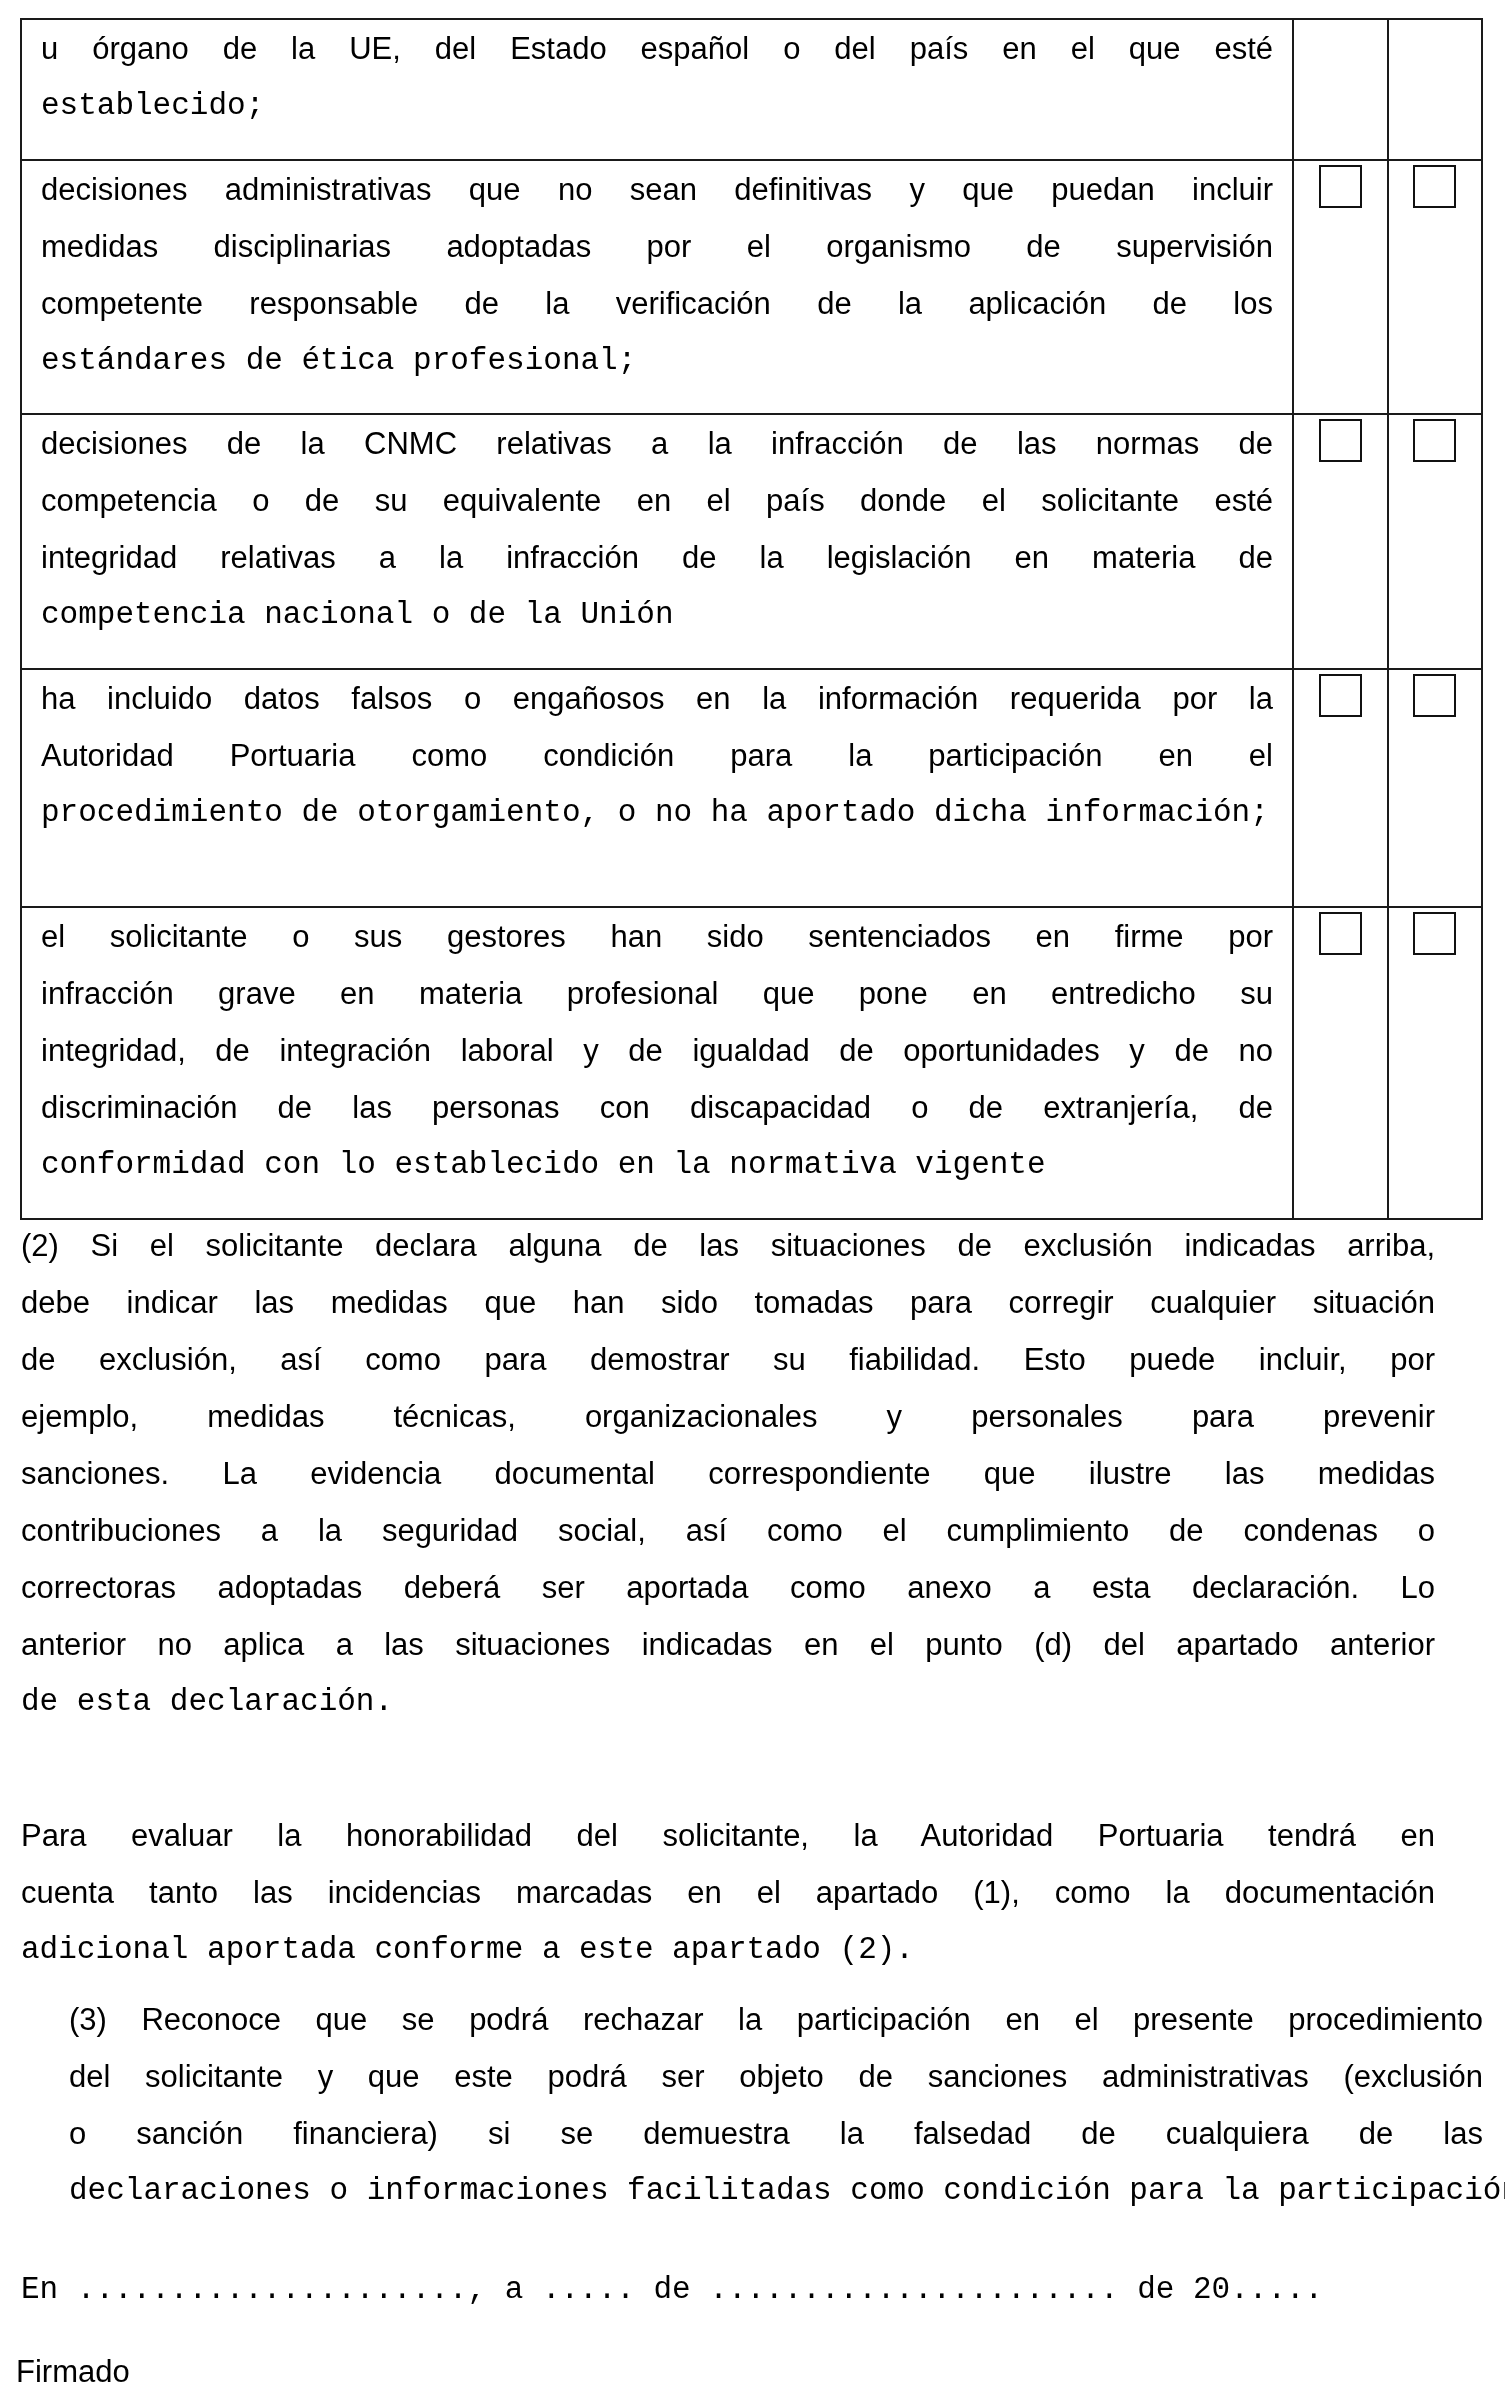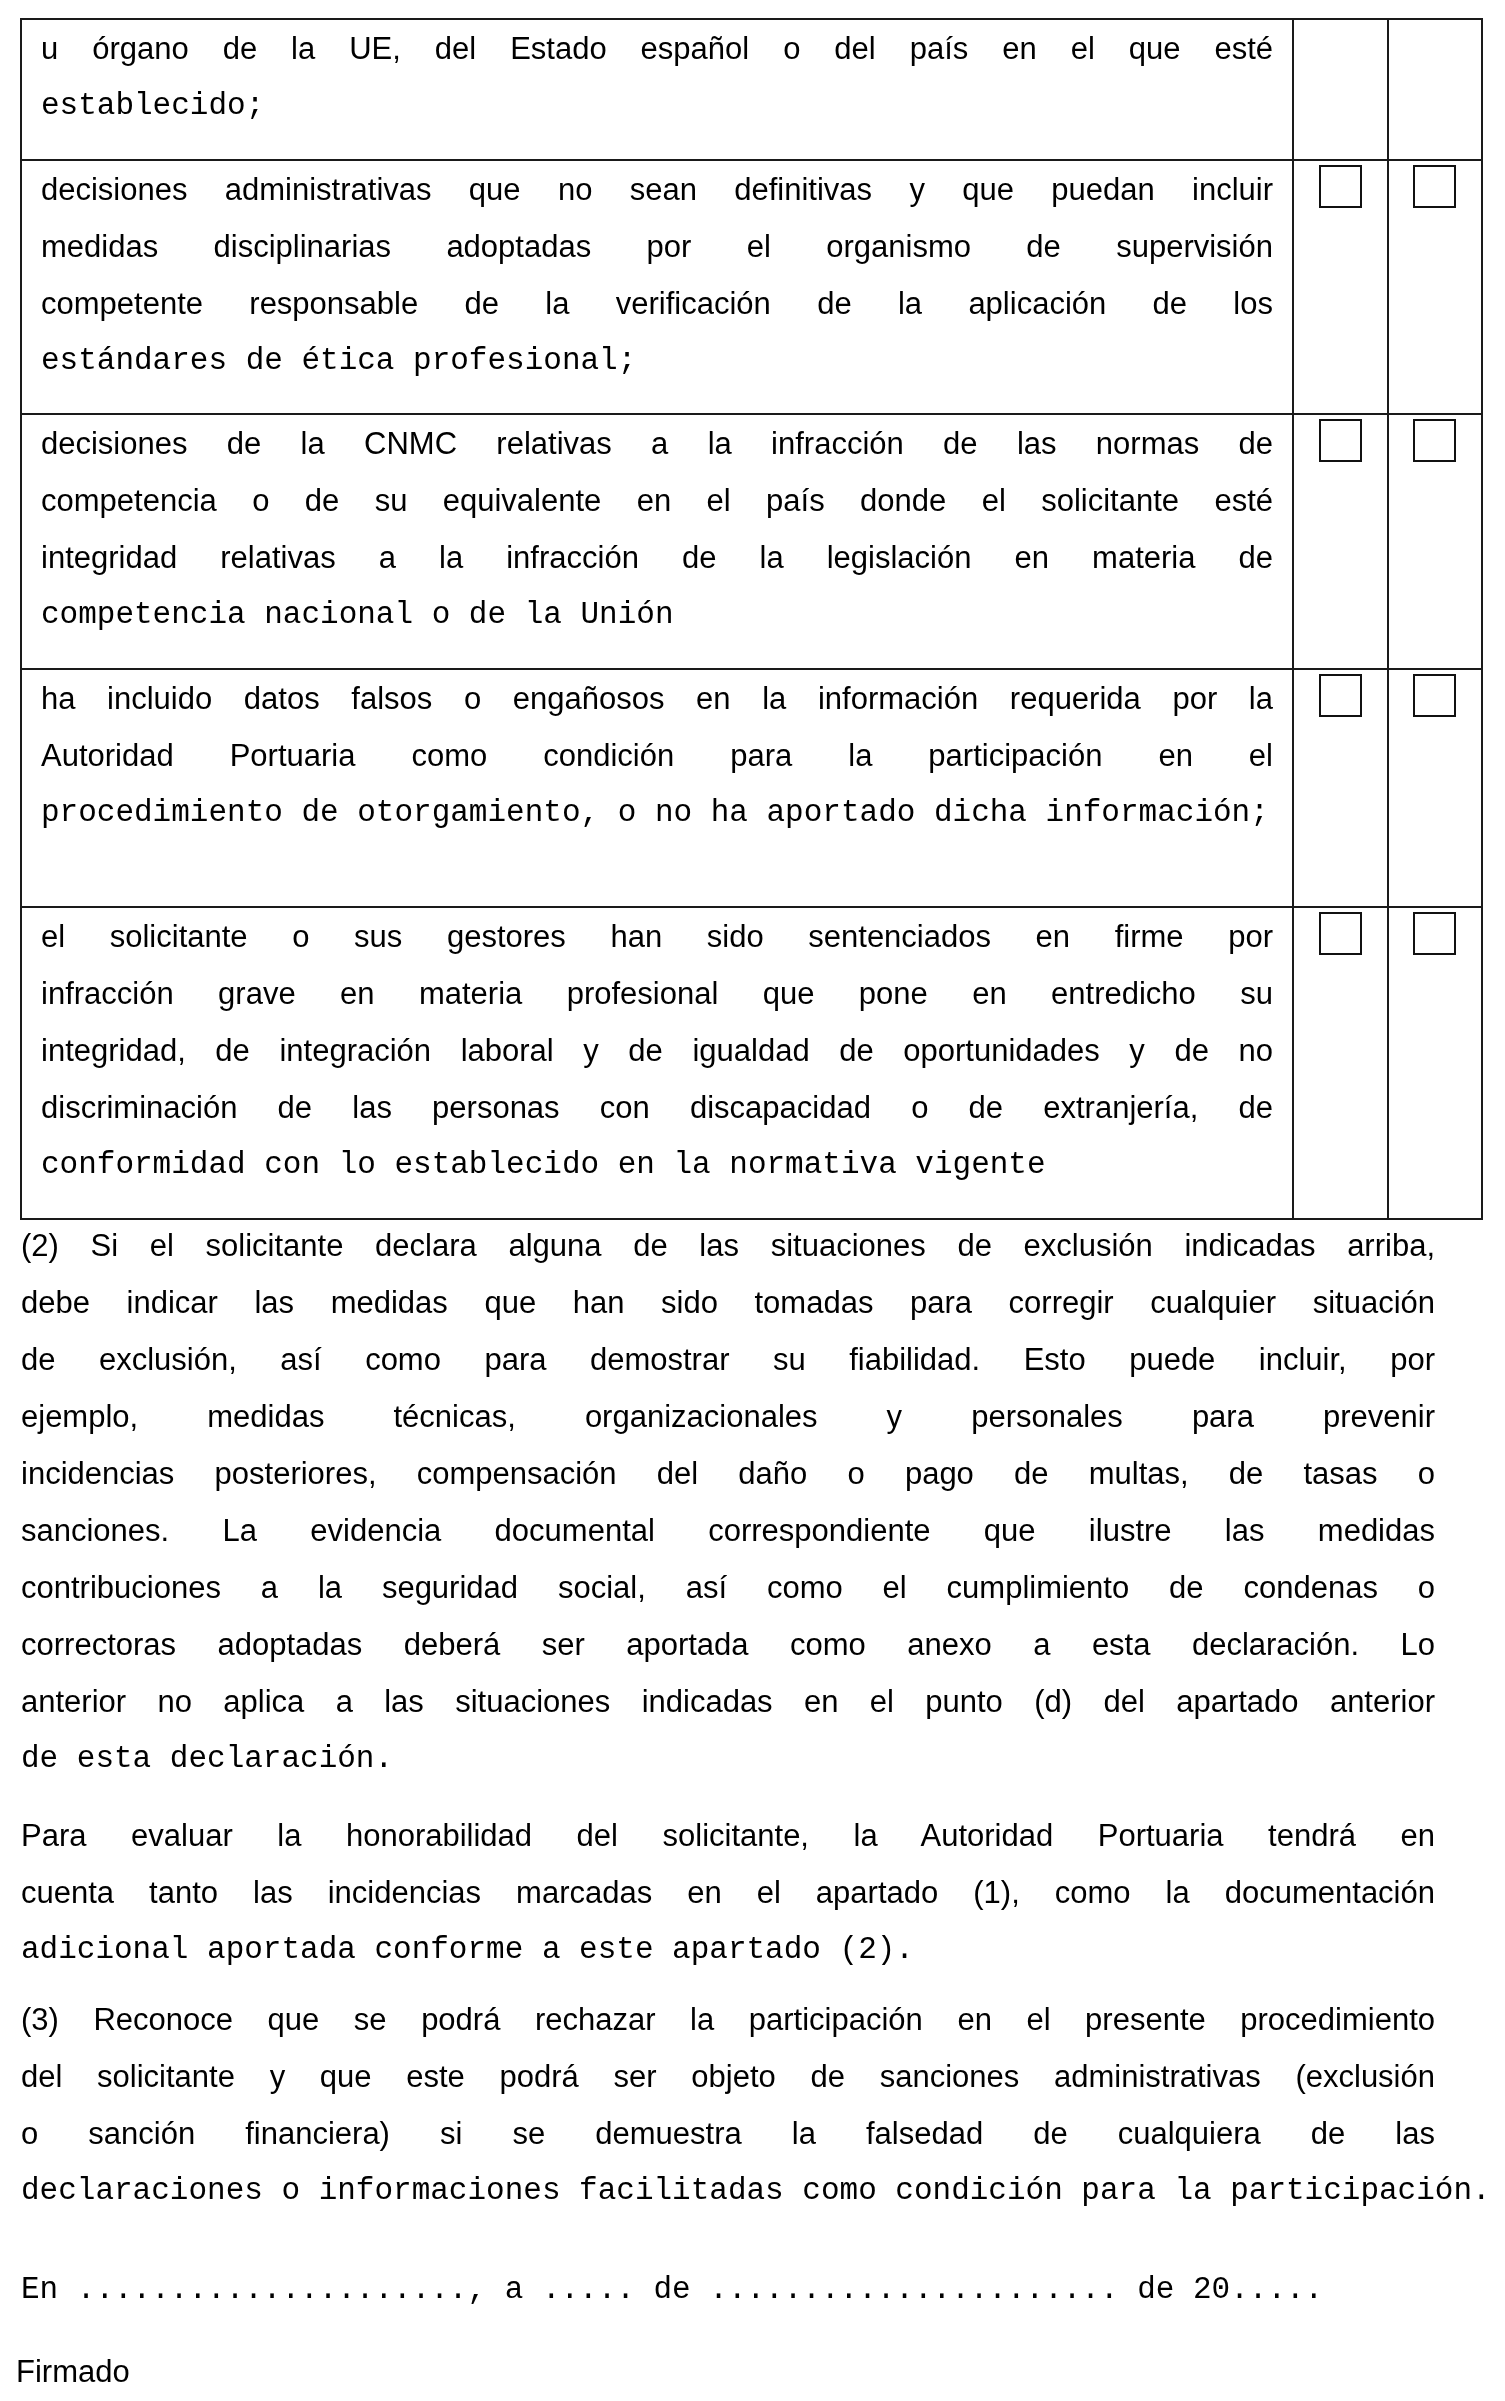--- a/index.html
+++ b/index.html
@@ -110,33 +110,32 @@
       </tr>
     </tbody>
 </table>
 
 <div id="paragraphs">
     <div class="block" style="top: 1217px;">
       <div class="line just">(2)  Si el solicitante declara alguna de las situaciones de exclusión indicadas arriba,</div>
       <div class="line just">debe indicar las medidas que han sido tomadas para corregir cualquier situación</div>
       <div class="line just">de exclusión, así como para demostrar su fiabilidad. Esto puede incluir, por</div>
       <div class="line just">ejemplo, medidas técnicas, organizacionales y personales para prevenir</div>
-      <div class="line just">incidencias posteriores, compensación del daño o pago de multas, de tasas o</div>
       <div class="line just">sanciones. La evidencia documental correspondiente que ilustre las medidas</div>
       <div class="line just">contribuciones a la seguridad social, así como el cumplimiento de condenas o</div>
       <div class="line just">correctoras adoptadas deberá ser aportada como anexo a esta declaración. Lo</div>
       <div class="line just">anterior no aplica a las situaciones indicadas en el punto (d) del apartado anterior</div>
       <div class="line left">de esta declaración.</div>
     </div>
     <div class="block" style="top: 1807px;">
       <div class="line just">Para evaluar la honorabilidad del solicitante, la Autoridad Portuaria tendrá en</div>
       <div class="line just">cuenta tanto las incidencias marcadas en el apartado (1), como la documentación</div>
       <div class="line left">adicional aportada conforme a este apartado (2).</div>
     </div>
-    <div class="block" style="top: 1991px;">
+    <div class="block" style="top: 1991px; margin-left: 48px;">
       <div class="line just">(3)  Reconoce que se podrá rechazar la participación en el presente procedimiento</div>
       <div class="line just">del solicitante y que este podrá ser objeto de sanciones administrativas (exclusión</div>
       <div class="line just">o sanción financiera) si se demuestra la falsedad de cualquiera de las</div>
       <div class="line left">declaraciones o informaciones facilitadas como condición para la participación.</div>
     </div>
   </div>
 
 <div class="signature-line line left" style="top:2261px;">En ....................., a ..... de ...................... de 20.....</div>
 
 <div class="signed line" style="top:2343px;">Firmado</div>

